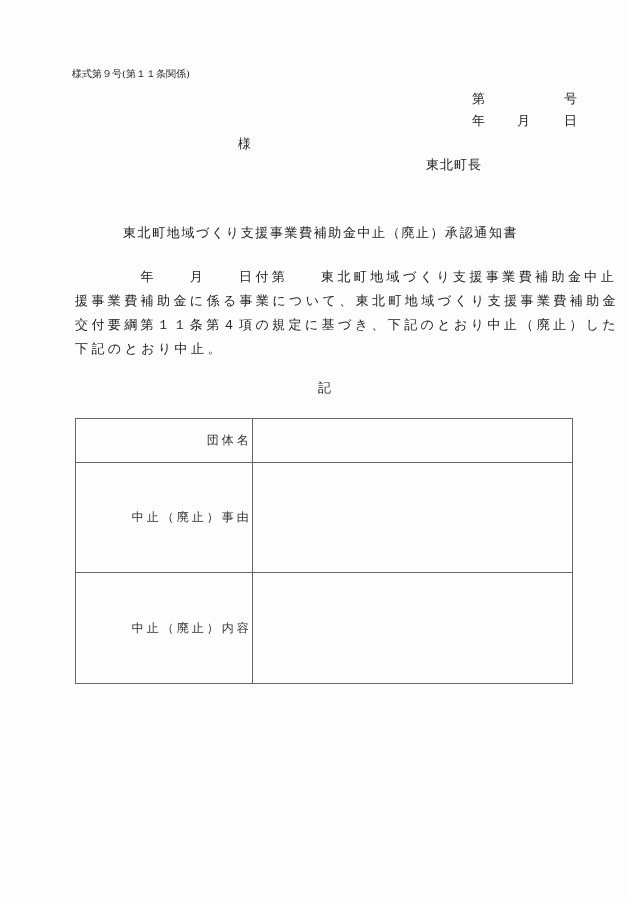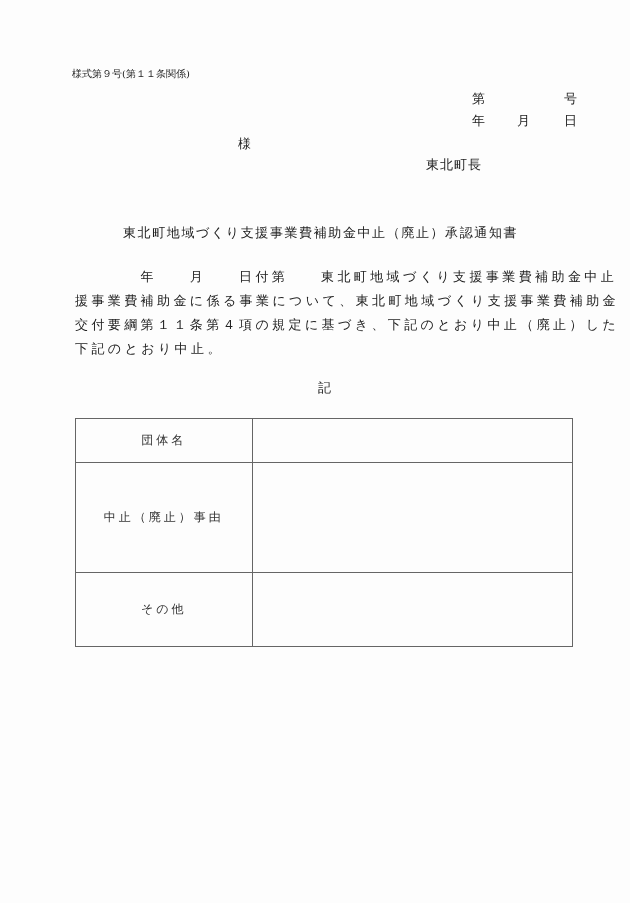--- a/index.html
+++ b/index.html
@@ -16,21 +16,21 @@
   #sender { left: 426px; top: 158px; letter-spacing: 1px; }
   #title { left: 123px; top: 226px; letter-spacing: 1.6px; text-align: center; }
   .body-line { left: 75px; letter-spacing: 3.4px; font-size: 13px; }
   #l1 { top: 270px; }
   #l2 { top: 294px; }
   #l3 { top: 318px; }
   #l4 { top: 342px; }
   #ki { left: 318px; top: 381px; }
   #record-table { position: absolute; left: 75px; top: 418px; width: 498px; border-collapse: collapse; }
   #record-table td { border: 1.5px solid #666; padding: 0; font-size: 12px; }
-  #record-table td.label { width: 176px; text-align: center; letter-spacing: 3px; color: #333; }
+  #record-table td.label { width: 176px; text-align: right; letter-spacing: 3px; color: #333; }
   #record-table td.value { width: 320px; }
   .space-wide { letter-spacing: 18px; }
 </style>
 </head>
 <body>
 
 <div class="abs" id="form-no">様式第９号(第１１条関係)</div>
 
 <div class="abs" id="doc-no-label">第</div>
 <div class="abs" id="doc-no-suffix">号</div>
@@ -54,18 +54,18 @@
 <table id="record-table">
   <tbody>
       <tr style="height:44px;">
     <td class="label">団体名</td>
     <td class="value"></td>
   </tr>
   <tr style="height:110px;">
     <td class="label">中止（廃止）事由</td>
     <td class="value"></td>
   </tr>
-  <tr style="height:74px;">
-    <td class="label space-wide">その他</td>
+  <tr style="height:111px;">
+    <td class="label">中止（廃止）内容</td>
     <td class="value"></td>
   </tr>
 </tbody>
   </table>
 
 </body></html>

